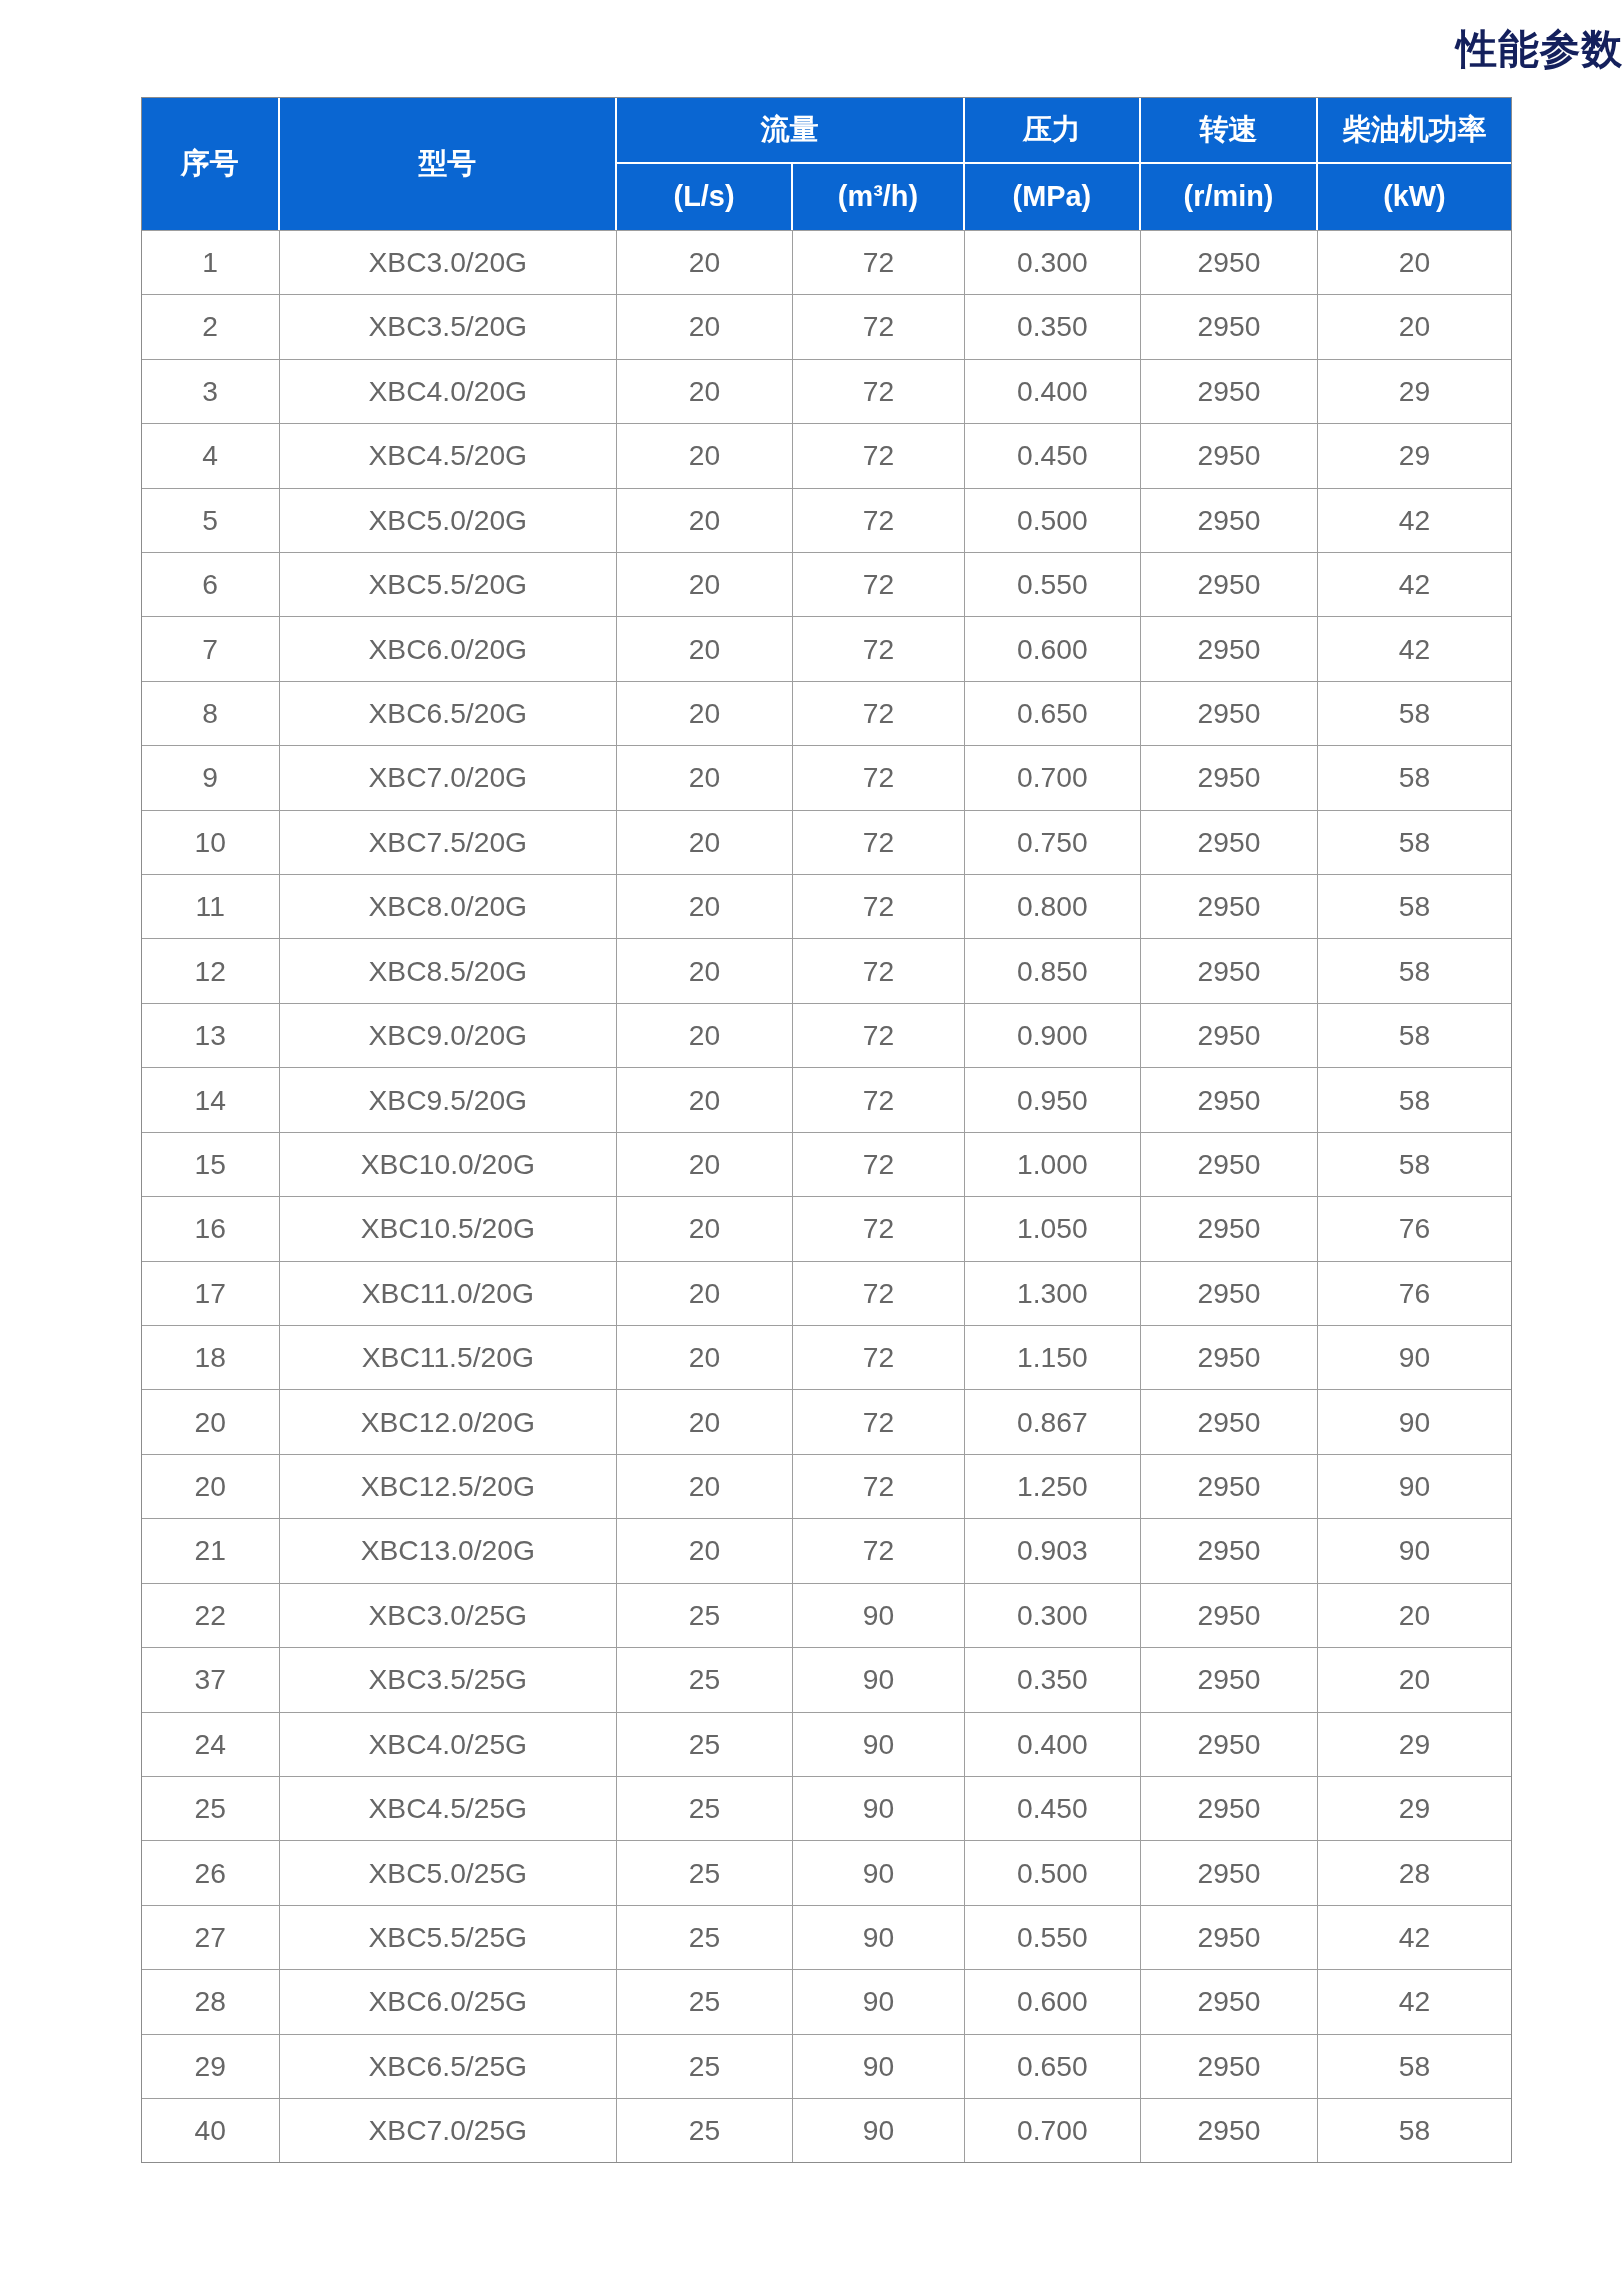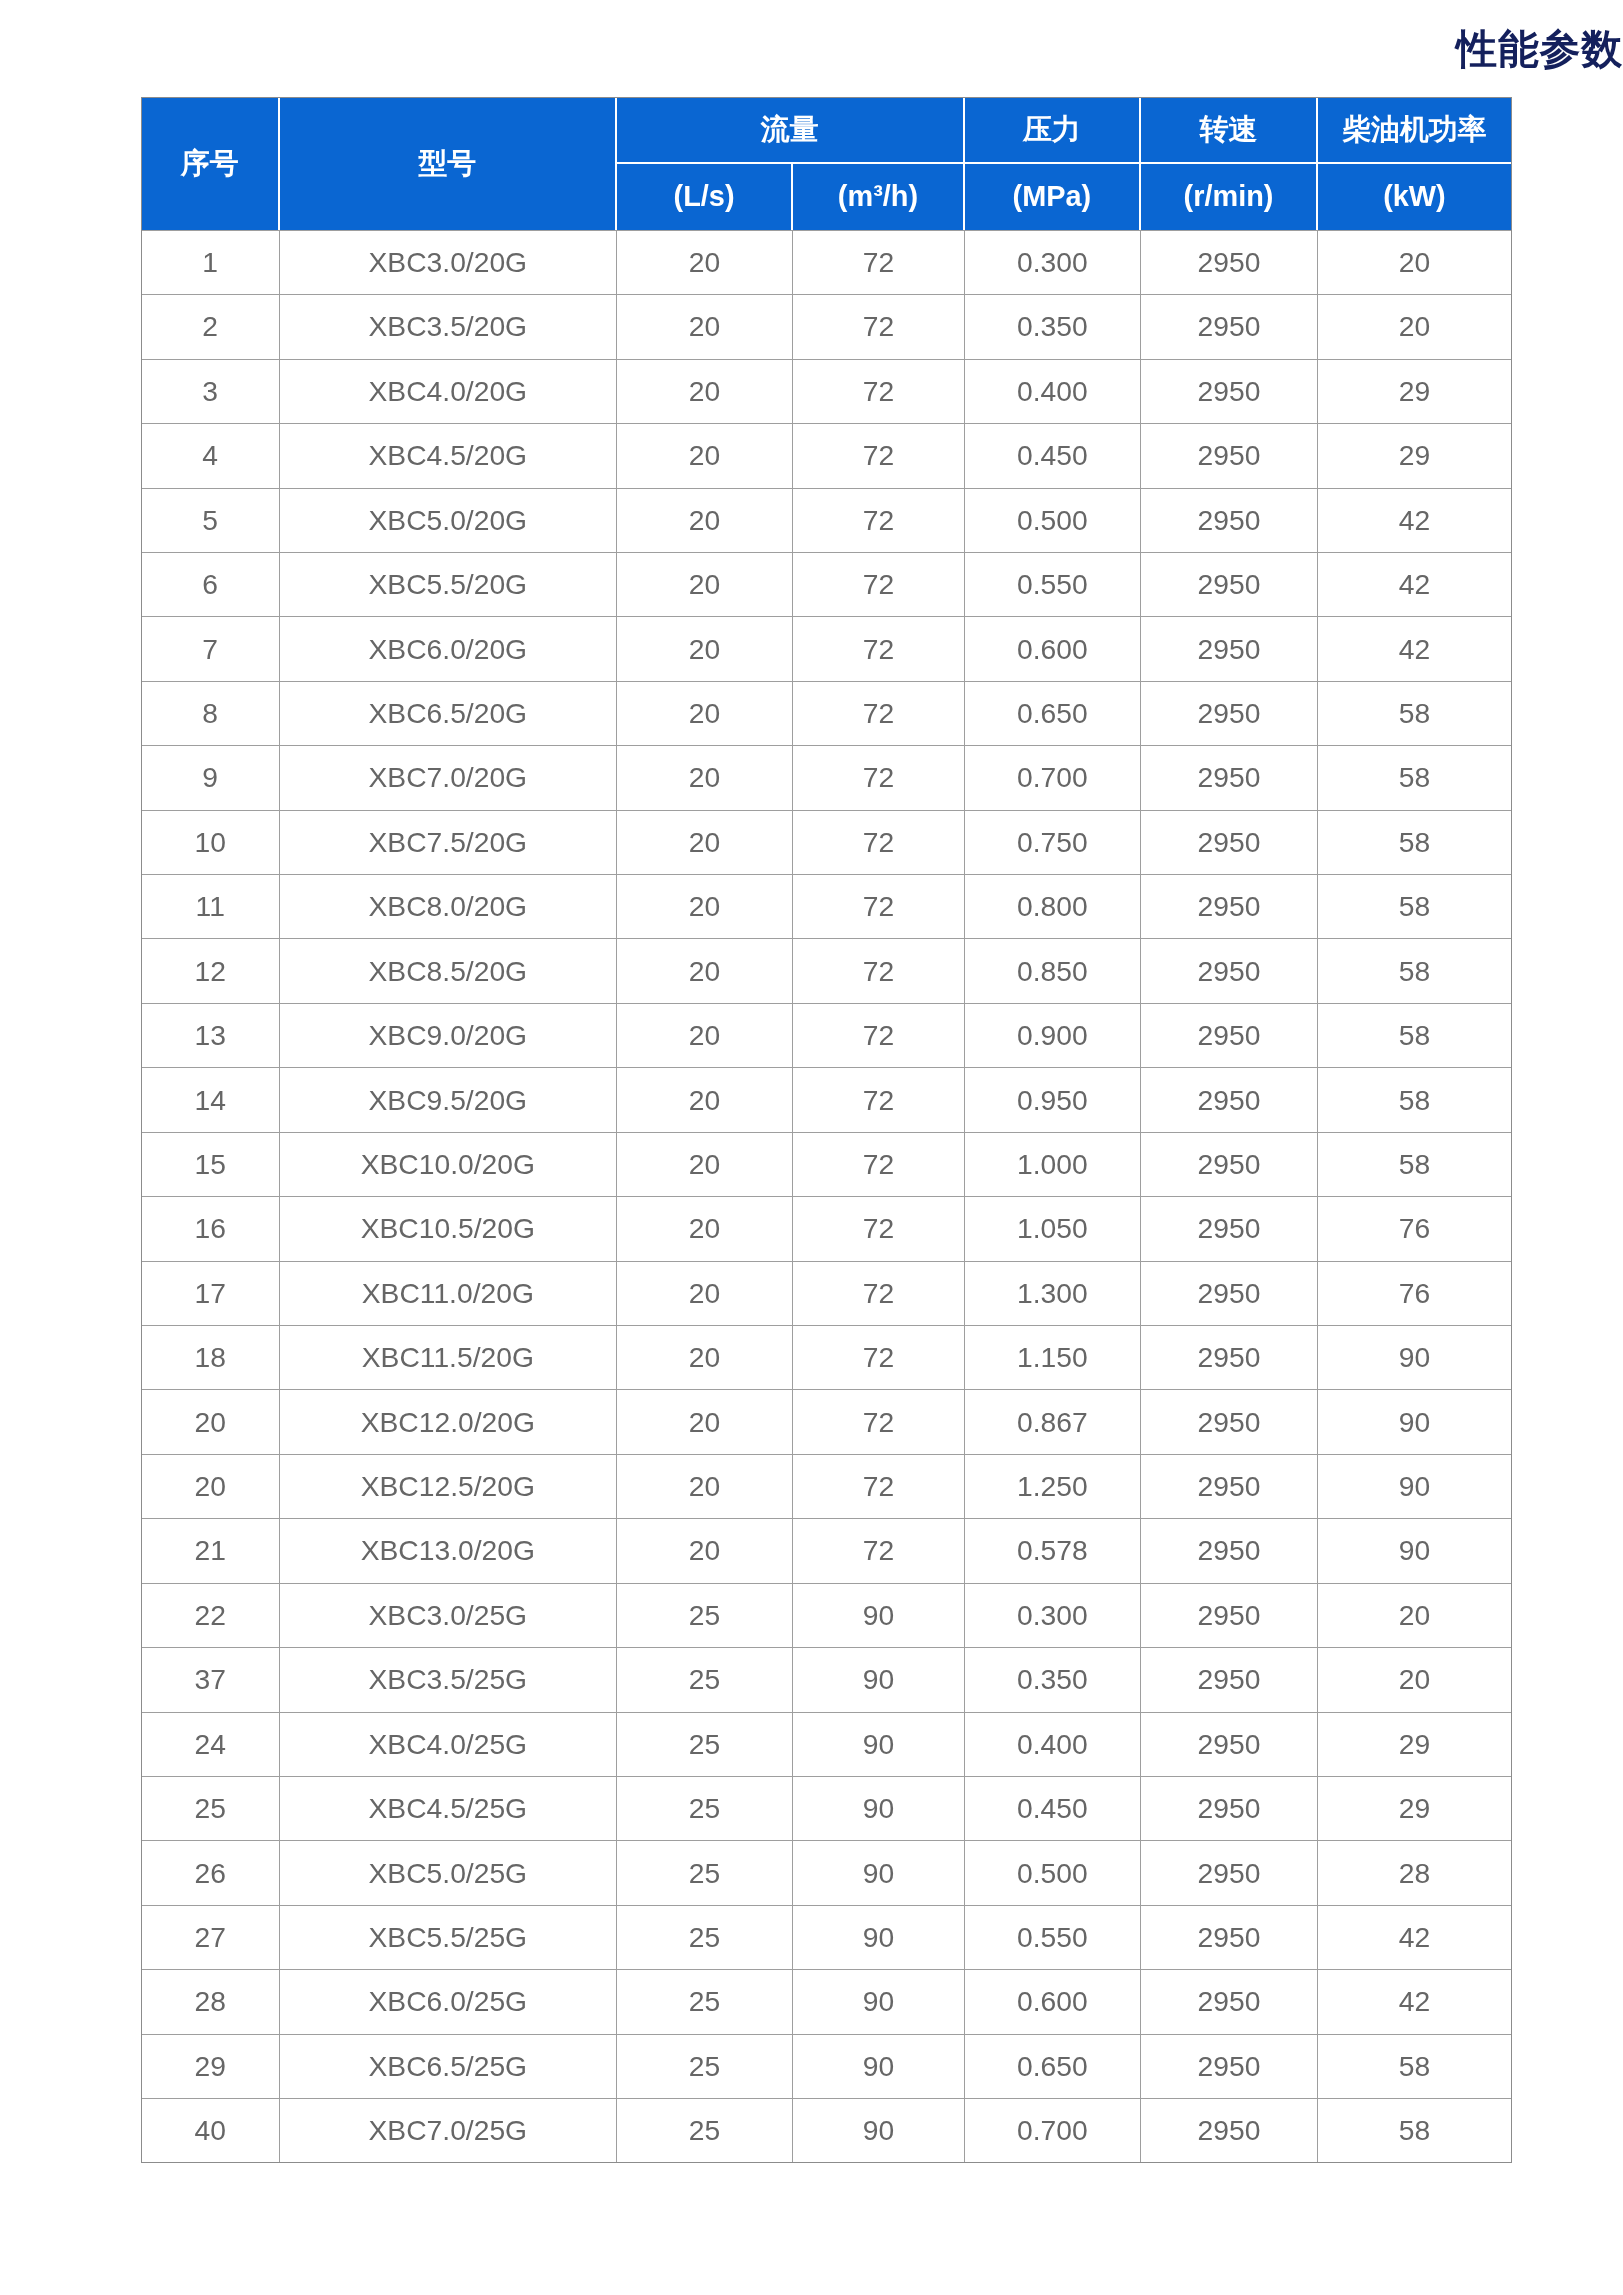--- a/index.html
+++ b/index.html
@@ -295,21 +295,21 @@
     <td>1.250</td>
     <td>2950</td>
     <td>90</td>
   </tr>
 
   <tr>
     <td>21</td>
     <td>XBC13.0/20G</td>
     <td>20</td>
     <td>72</td>
-    <td>0.578</td>
+    <td>0.903</td>
     <td>2950</td>
     <td>90</td>
   </tr>
 
   <tr>
     <td>22</td>
     <td>XBC3.0/25G</td>
     <td>25</td>
     <td>90</td>
     <td>0.300</td>

